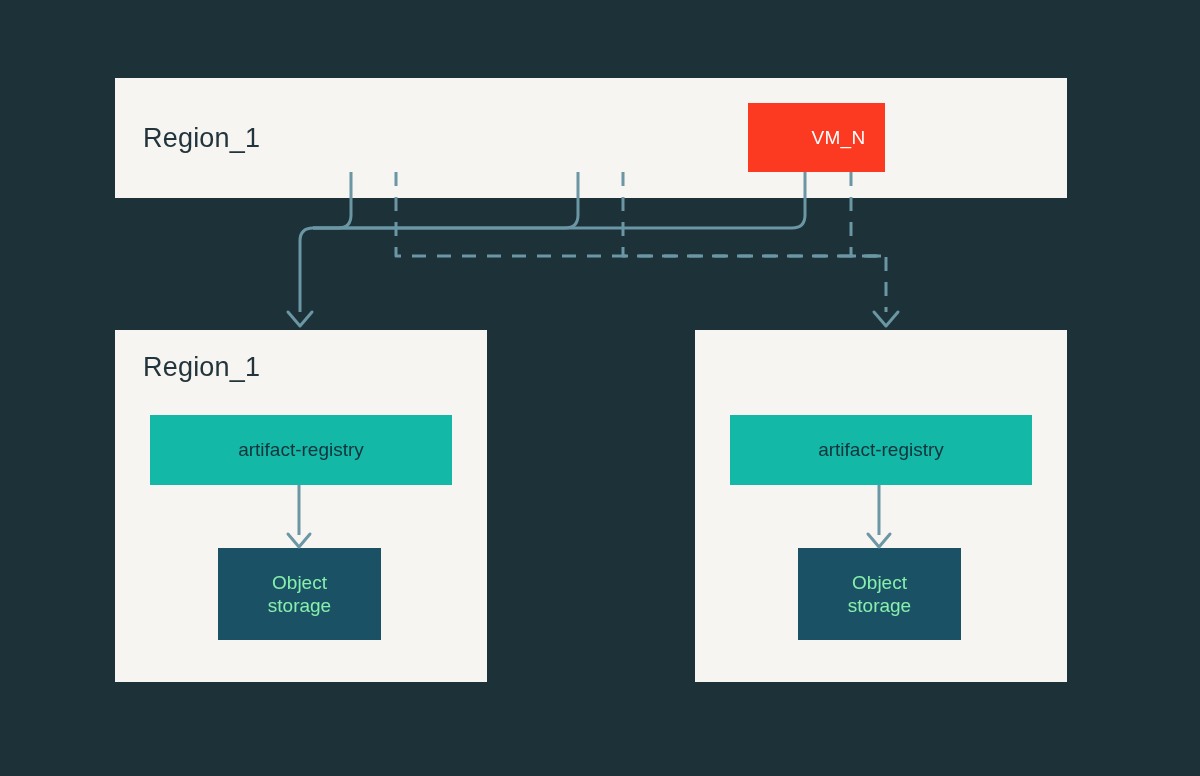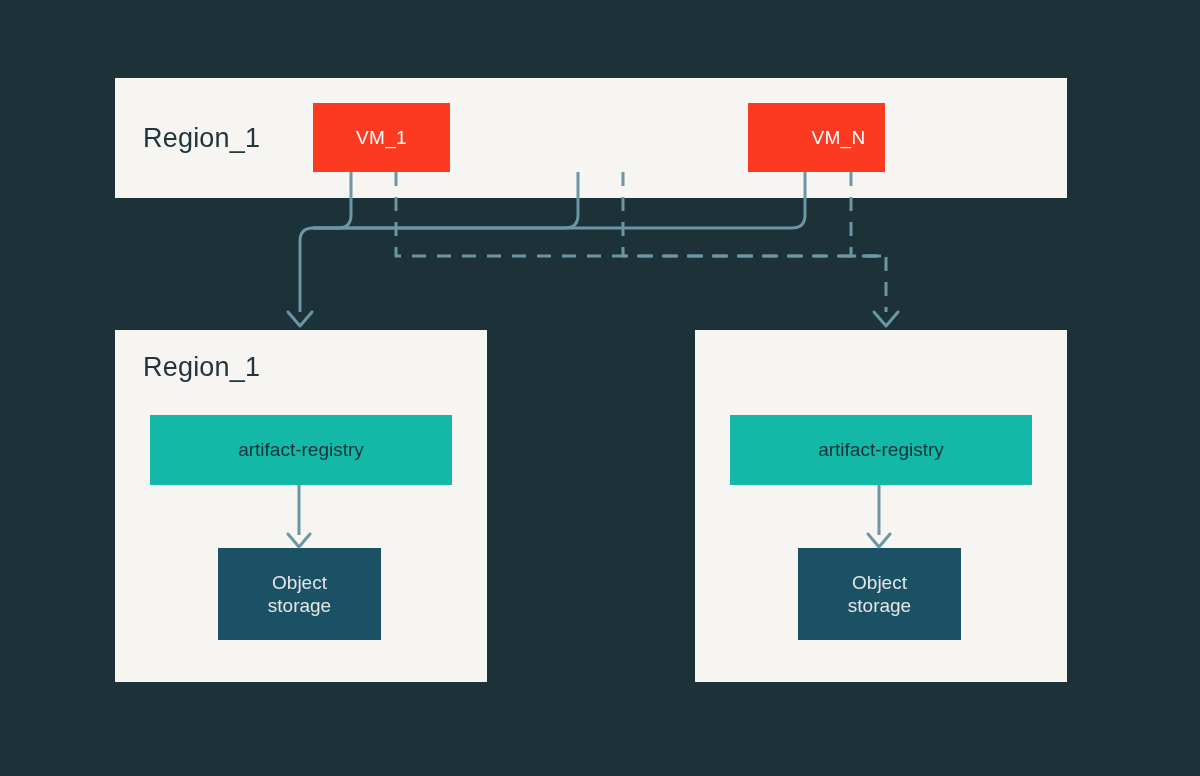--- a/index.html
+++ b/index.html
@@ -72,21 +72,21 @@
     background: #14b8a6;
     color: #12333c;
     font-size: 19px;
     left: 35px;
     top: 85px;
     width: 302px;
     height: 70px;
   }
   .node-storage {
     background: #1b5164;
-    color: #e5e5e5;
+    color: #86efac;
     font-size: 19px;
     left: 103px;
     top: 218px;
     width: 163px;
     height: 92px;
   }
 
   
   #connector-layer {
     position: absolute;
@@ -120,21 +120,20 @@
   }
 </style>
 </head>
 <body style="background: rgb(29, 49, 57);">
 
 <div id="diagram-root">
 
   <div class="panel" id="region-top-panel">
     <div class="panel-title">Region_1</div>
 
-    <div class="node node-vm" id="vm-box-1">VM_1</div>
 
 
     <div class="node node-vm" id="vm-box-n">VM_N</div>
   </div>
 
   <div class="panel" id="region-left-panel">
     <div class="panel-title">Region_1</div>
 
     <div class="node node-registry">artifact-registry</div>
 

